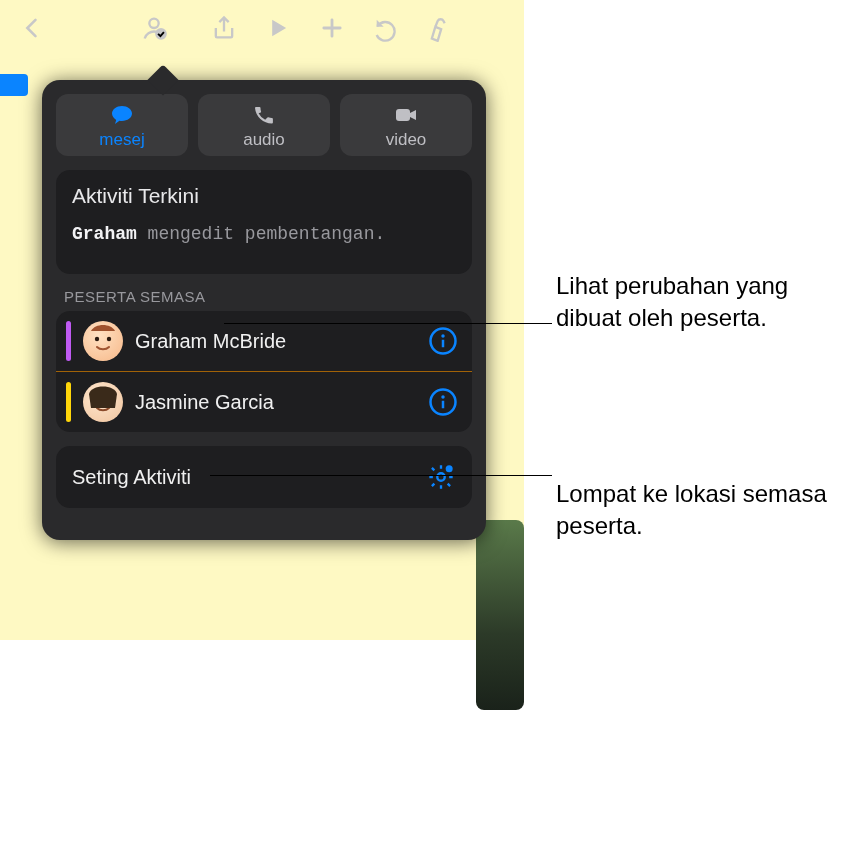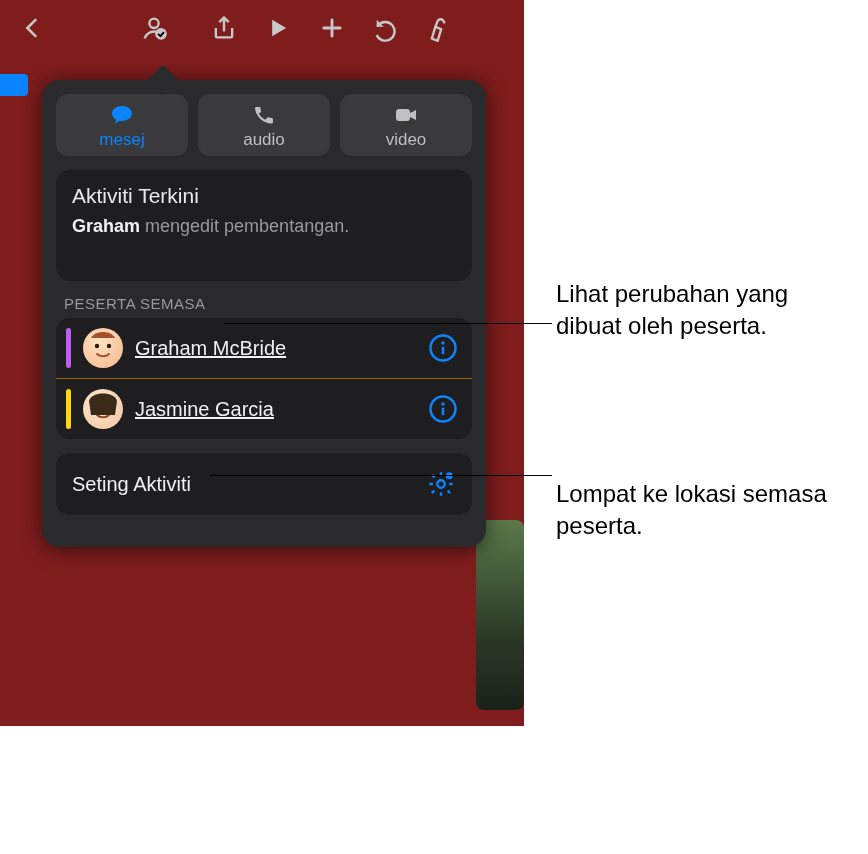--- a/index.html
+++ b/index.html
@@ -7,22 +7,22 @@
     width: 868px;
     height: 854px;
     background: #fff;
     font-family: -apple-system, "Helvetica Neue", Arial, sans-serif;
     position: relative;
     overflow: hidden;
   }
   .device {
     position: absolute;
     left: 0; top: 0;
-    width: 524px; height: 726px;
-    background: #7f1d1d;
+    width: 524px; height: 640px;
+    background: #fef9c3;
   }
   .toolbar {
     display: flex;
     align-items: center;
     height: 56px;
     padding: 0 8px;
     gap: 6px;
     color: #d0d0d0;
   }
   .tb-btn {
@@ -81,26 +81,27 @@
   .panel {
     background: #1e1e20;
     border-radius: 14px;
     padding: 14px 16px 16px;
     margin-bottom: 14px;
   }
   .panel-title {
     font-size: 21px;
     font-weight: 400;
     color: #e8e8ea;
-    margin-bottom: 8px;
+    margin-bottom: 16px;
   }
   .activity-line {
     font-size: 18px;
     color: #98989d;
-    margin-bottom: 28px;
+    margin-bottom: 14px;
+    font-family: Liberation Mono, monospace;
   }
   .activity-line b { color: #f2f2f4; font-weight: 600; }
   .activity-row { display:flex; align-items:center; gap:12px; }
   .show-all {
     background: #0a84ff;
     color: #fff;
     font-size: 20px;
     font-weight: 600;
     padding: 10px 20px;
     border-radius: 999px;
@@ -133,21 +134,20 @@
   }
   .row {
     display: flex;
     align-items: center;
     padding: 10px 14px 10px 10px;
     gap: 12px;
     cursor: pointer;
     color: #f0f0f0;
     font-size: 20px;
     position: relative;
-    text-decoration: underline;
   }
   .row + .row { border-top: 1px solid #a16207; }
   .row .stripe {
     width: 5px; height: 40px; border-radius: 3px;
     flex: 0 0 5px;
   }
   .stripe.purple { background: #bf5af2; }
   .stripe.yellow { background: #ffd60a; }
   .info-icon {
     margin-left: auto;
@@ -327,16 +327,16 @@
             <path fill="none" stroke="currentColor" stroke-width="2" d="M12 2v3M12 19v3M4.2 4.2l2.1 2.1M17.7 17.7l2.1 2.1M2 12h3M19 12h3M4.2 19.8l2.1-2.1M17.7 6.3l2.1-2.1"></path>
             <circle cx="19" cy="5" r="3" fill="currentColor"></circle>
           </svg>
       </span>
     </div>
 
   </div>
 </div>
 
 <div class="callout-line" style="left:224px; top:323px; width:328px;"></div>
-<div class="callout" style="left:556px; top:278px;">Lihat perubahan yang dibuat oleh peserta.</div>
+<div class="callout" style="left:556px; top:270px;">Lihat perubahan yang dibuat oleh peserta.</div>
 
 <div class="callout-line" style="left:210px; top:475px; width:342px;"></div>
 <div class="callout" style="left:556px; top:478px;">Lompat ke lokasi semasa peserta.</div>
 
 </body></html>

